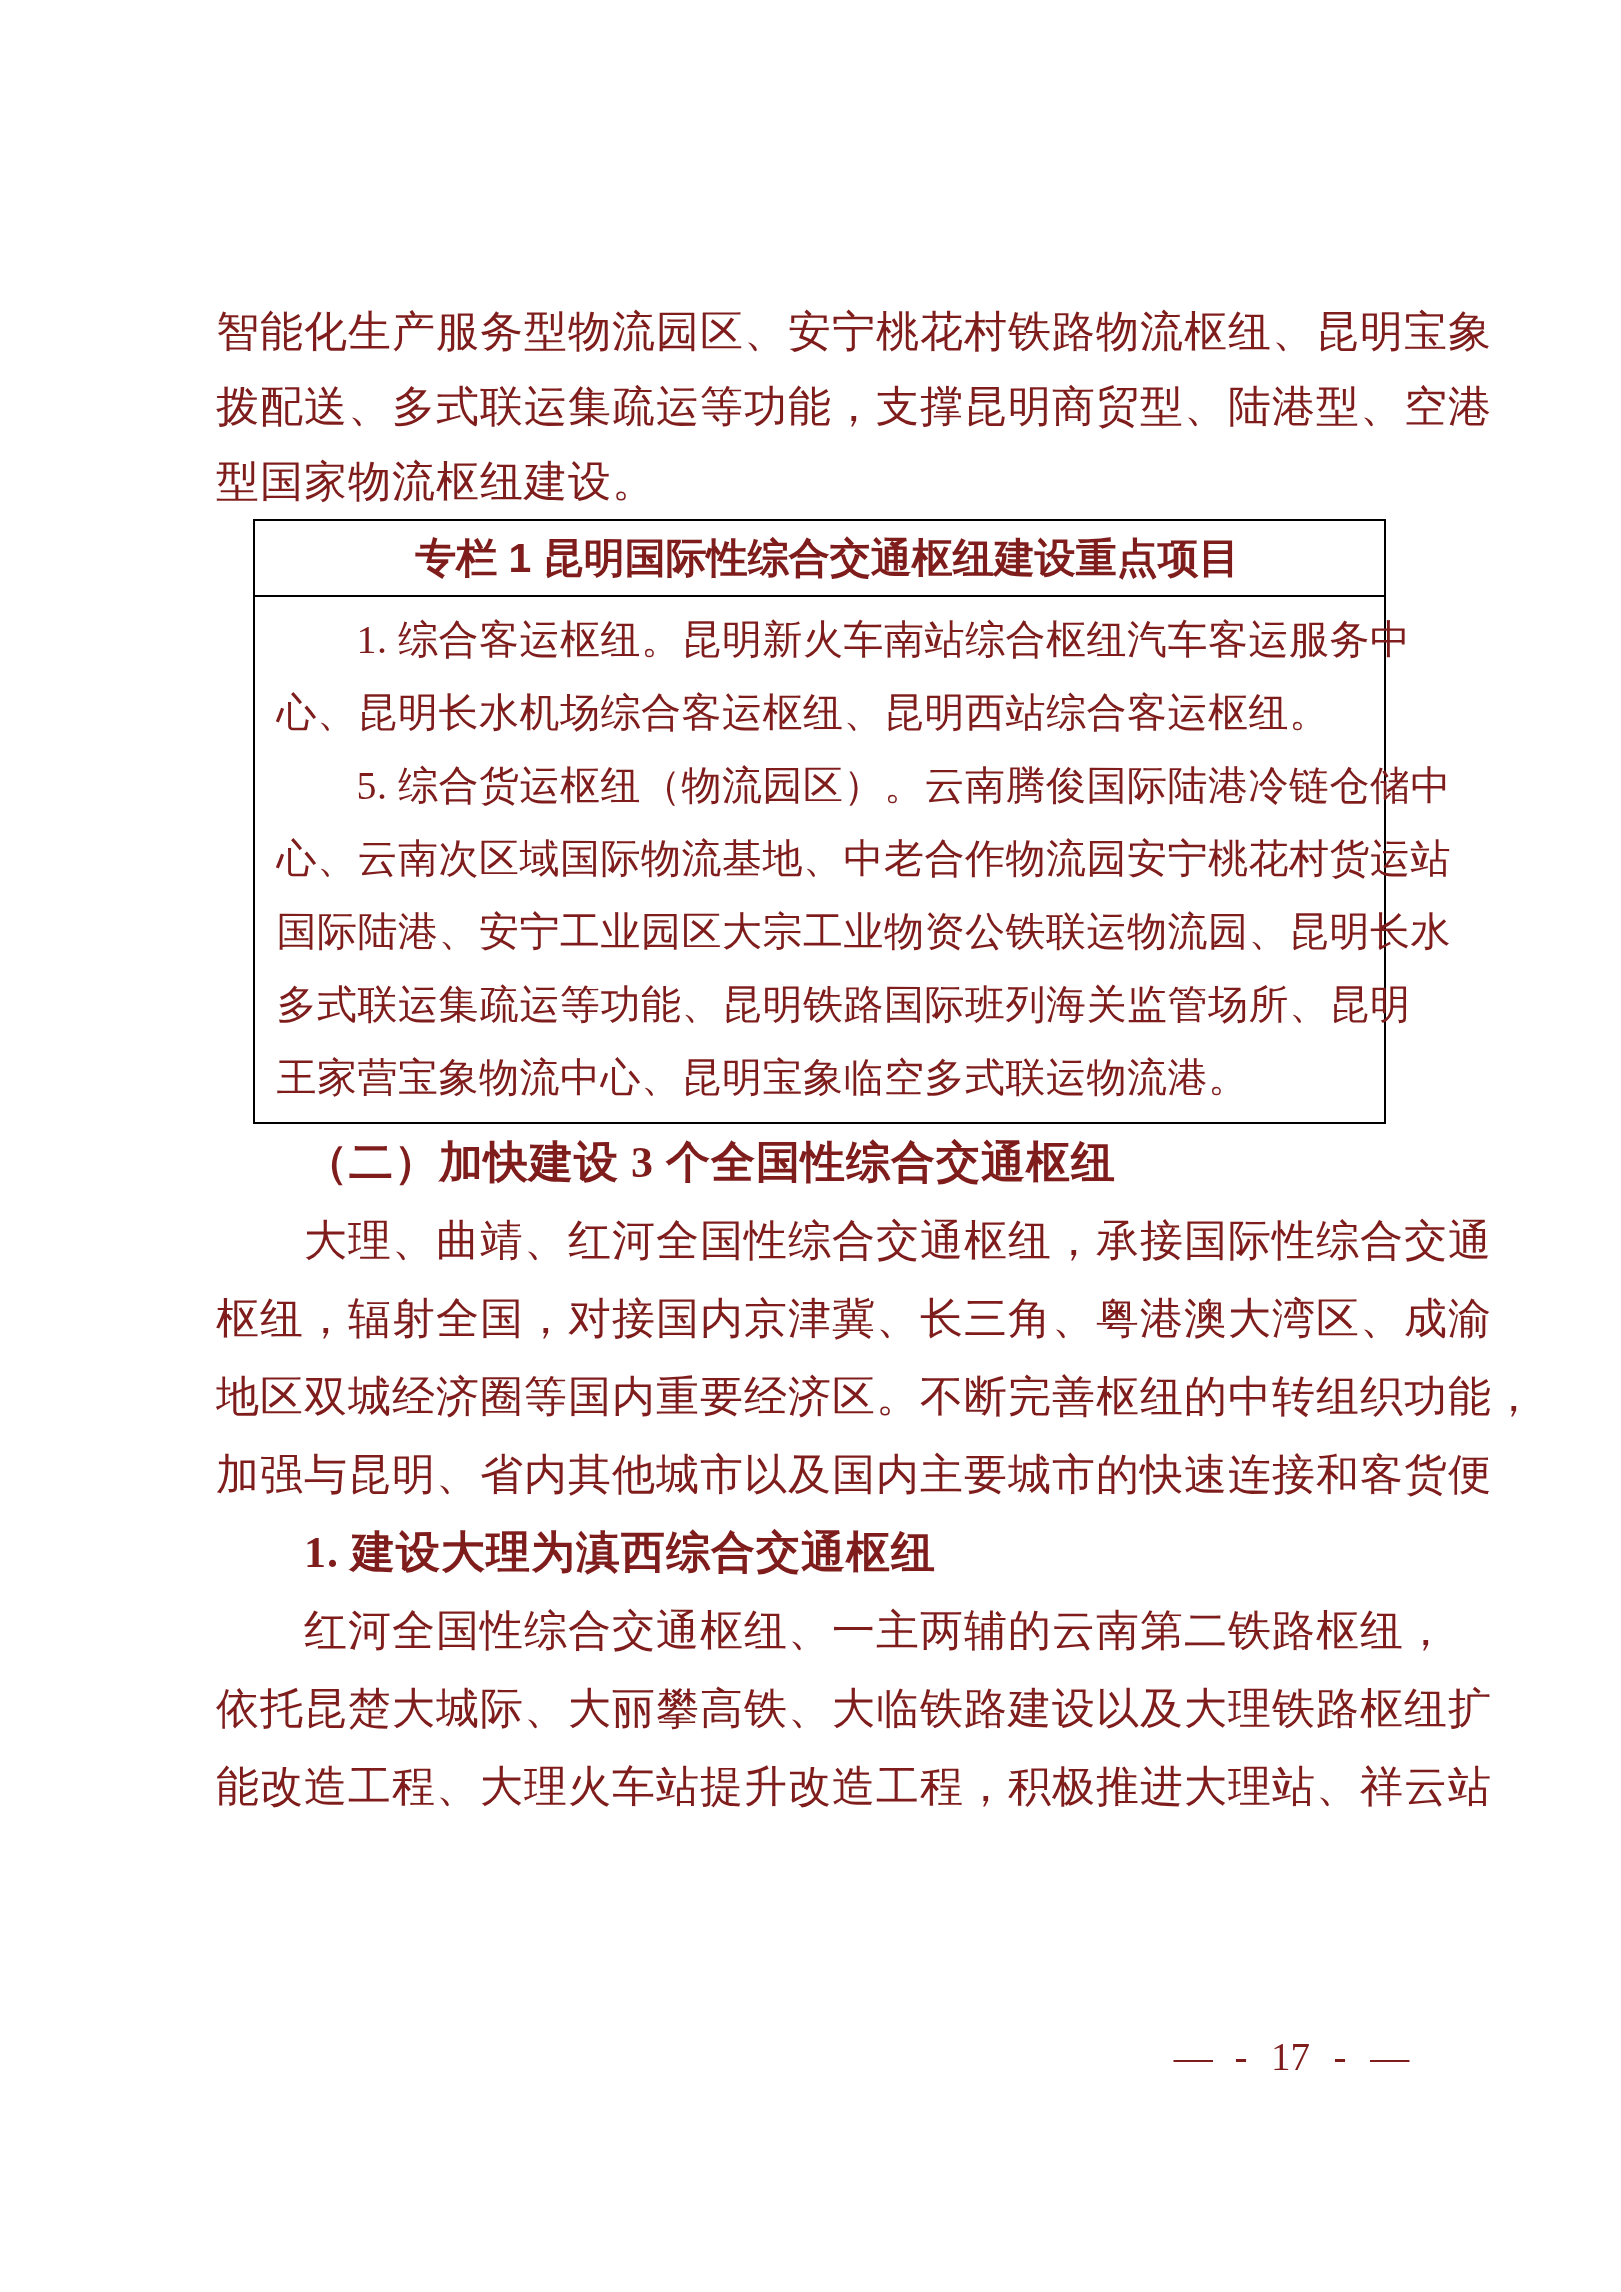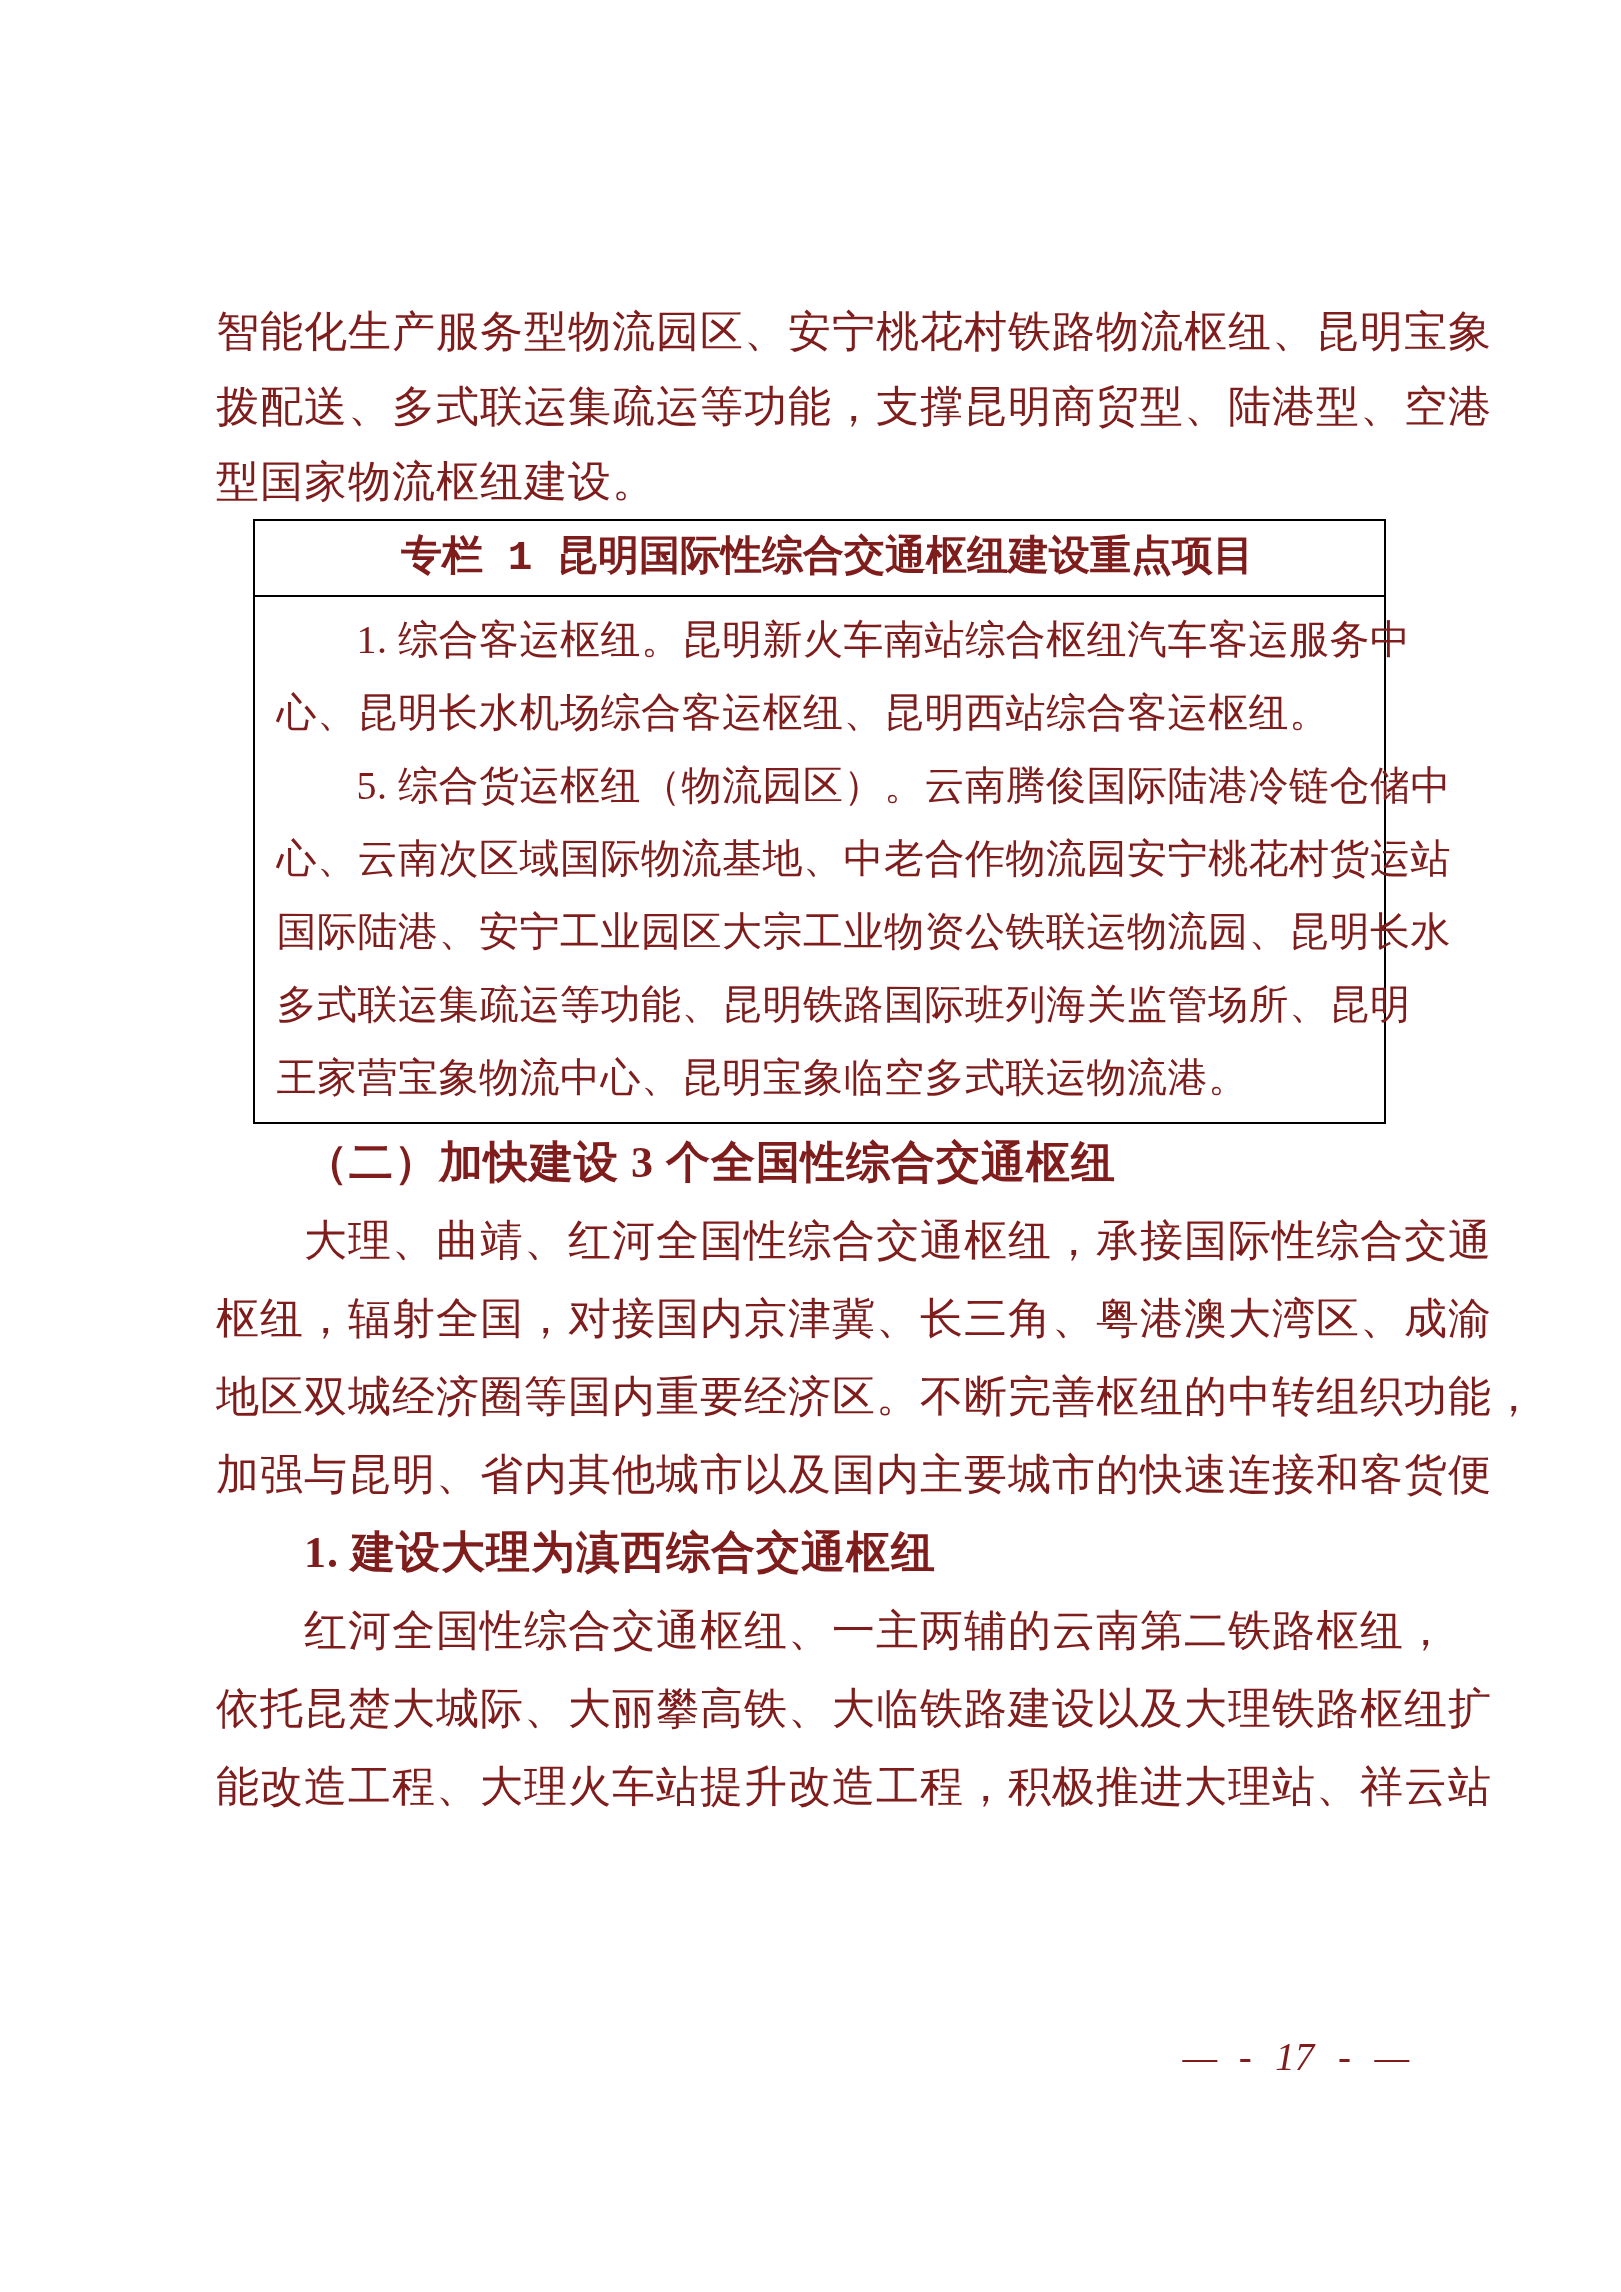--- a/index.html
+++ b/index.html
@@ -33,21 +33,21 @@
   .indent { padding-left: 88px; }
 
   
   .box {
     box-sizing: border-box;
     margin-left: 37px;
     width: 1133px;
     border: 2.9px solid #000000;
   }
   .box-title {
-    font-family: Liberation Mono, monospace;
+    font-family: Liberation Sans, sans-serif;
     font-weight: 700;
     font-size: 41px;
     line-height: 74px;
     height: 74px;
     text-align: center;
     border-bottom: 2px solid #000000;
     white-space: nowrap;
     padding-left: 16px;
   }
   .box-body {
@@ -82,21 +82,20 @@
   }
 
   
   .footer {
     position: absolute;
     right: 202px;
     top: 2035px;
     font-size: 39px;
     line-height: 43px;
     white-space: nowrap;
-    font-style: italic;
   }
   .footer span { margin: 0 11.8px; }
   .footer .emdash { letter-spacing: -2px; }
 </style>
 </head>
 <body>
 
 <div class="page">
 
   <div class="content">

